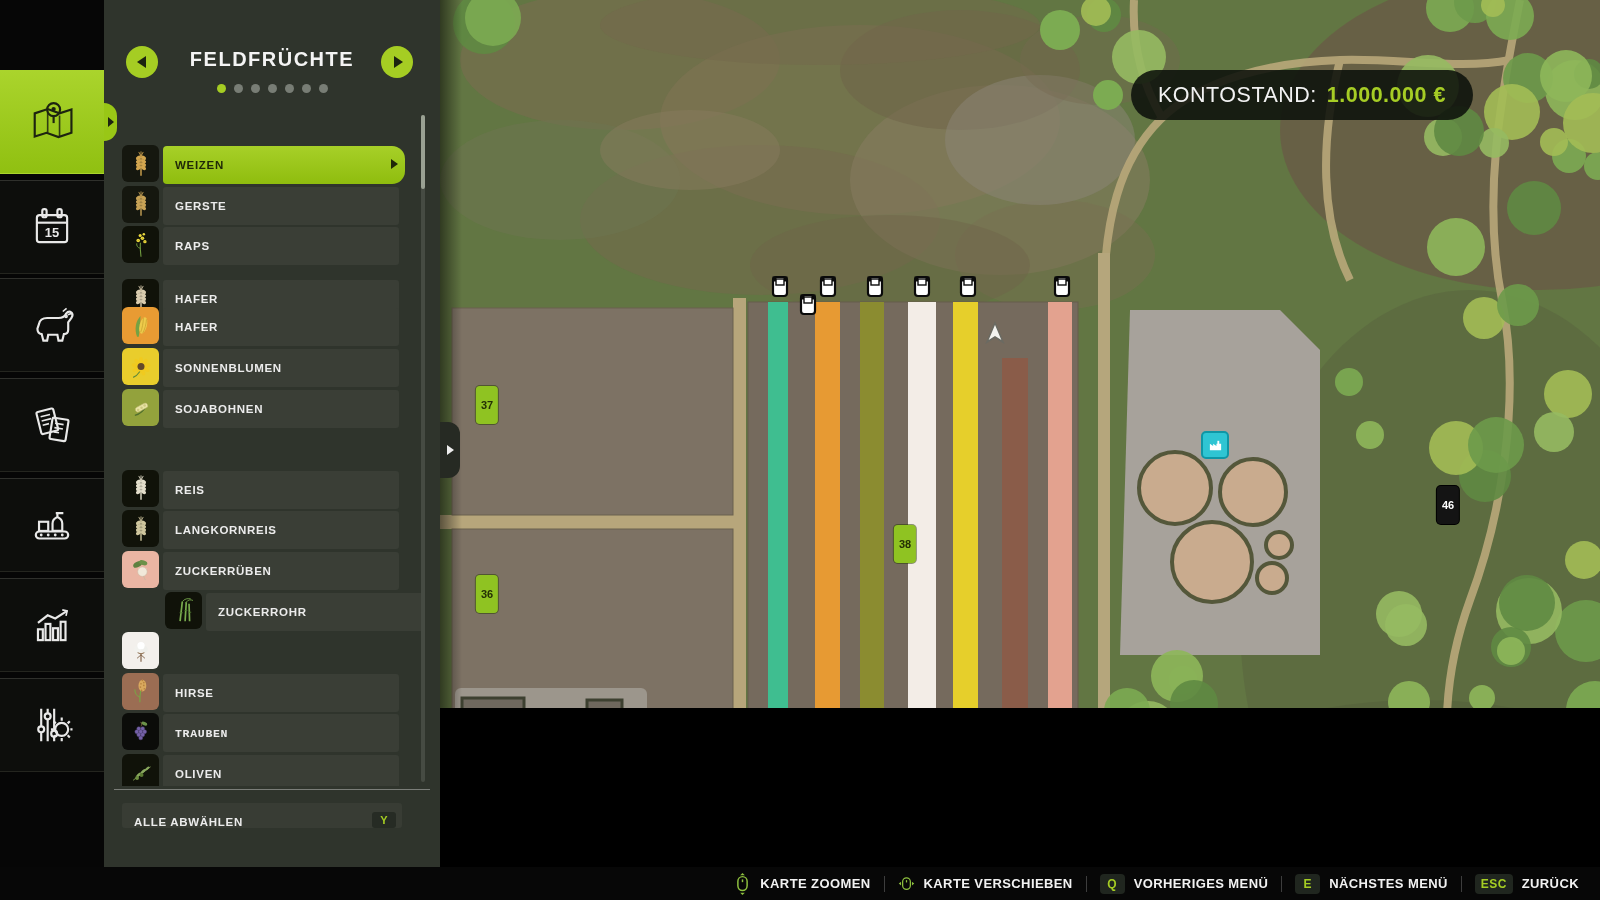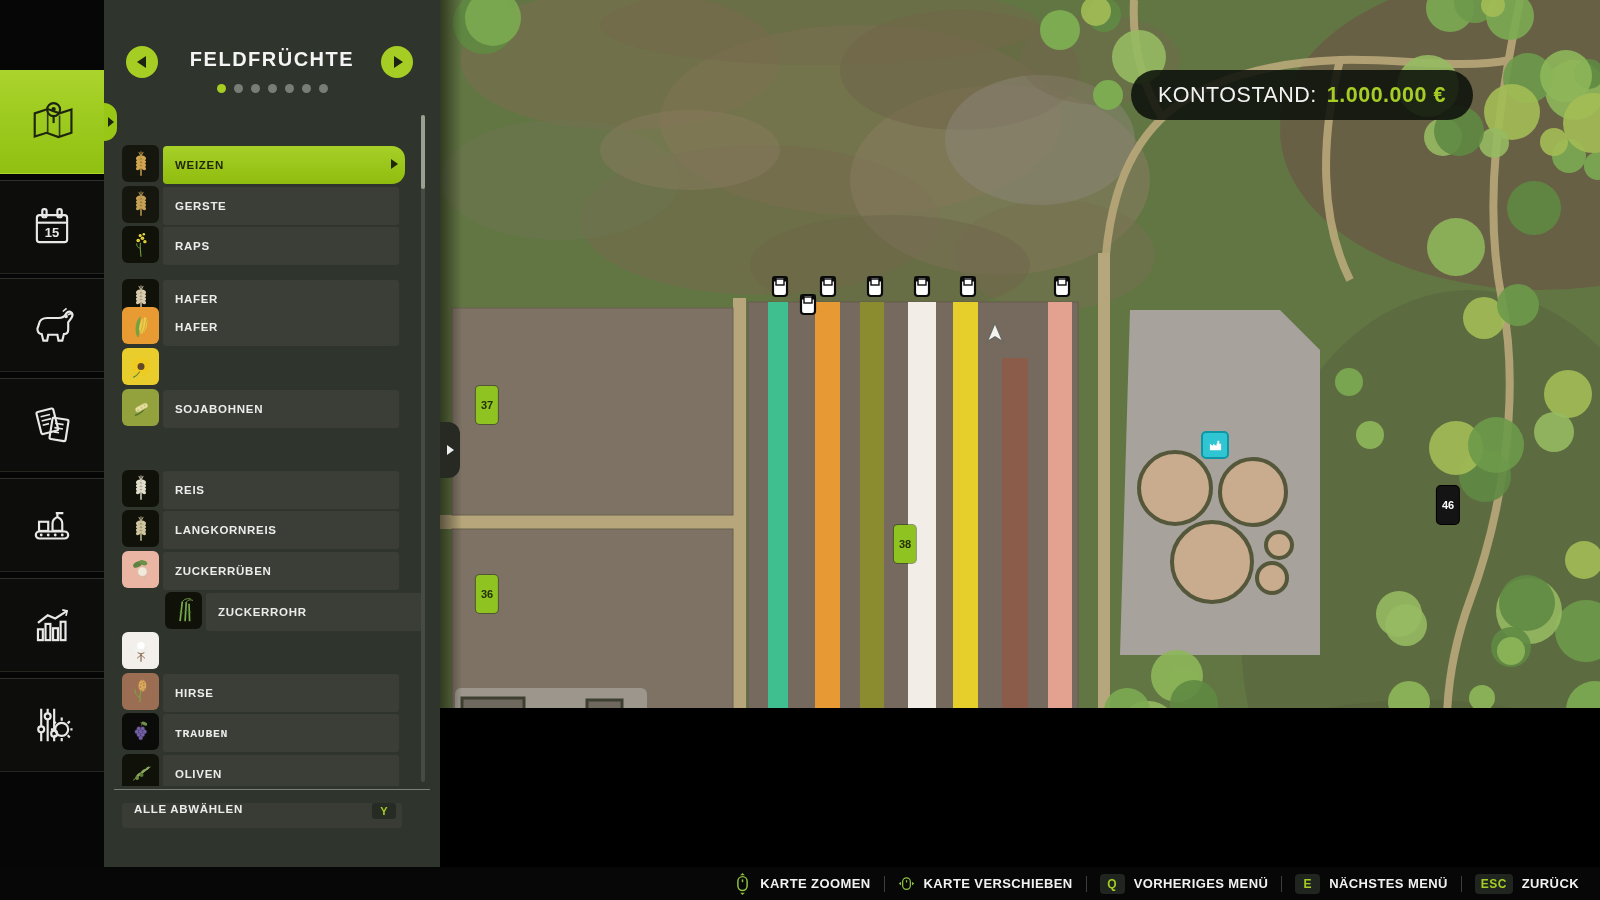--- a/index.html
+++ b/index.html
@@ -39,21 +39,21 @@
        display:flex;align-items:center;padding-left:12px;box-sizing:border-box;}
   .crop-row .lbl{font-size:11.5px;font-weight:bold;letter-spacing:.7px;color:#ececec;}
   .crop-row.selected .bar{background:linear-gradient(180deg,#a7d028,#8fbd0e);width:242px;border-radius:4px 13px 13px 4px;}
   .crop-row.selected .lbl{color:#1f2808;}
   .sel-arrow{position:absolute;right:7px;top:13px;width:0;height:0;border-left:7px solid #1f2808;
              border-top:5px solid transparent;border-bottom:5px solid transparent;}
   #scroll-track{position:absolute;left:317px;top:115px;width:4px;height:667px;background:#464b43;border-radius:2px;}
   #scroll-thumb{position:absolute;left:317px;top:115px;width:4px;height:74px;background:#9aa193;border-radius:2px;cursor:pointer;}
   #panel-divider{position:absolute;left:10px;top:789px;width:316px;height:1px;background:rgba(235,235,235,.4);}
   #deselect-row{position:absolute;left:18px;top:803px;width:280px;height:25px;background:#383c34;border-radius:3px;
-                display:flex;align-items:flex-start;justify-content:space-between;padding:0 6px 0 12px;box-sizing:border-box;cursor:pointer;}
+                display:flex;align-items:flex-end;justify-content:space-between;padding:0 6px 0 12px;box-sizing:border-box;cursor:pointer;}
   #deselect-row .lbl{font-size:11.5px;font-weight:bold;letter-spacing:.7px;color:#ececec;}
   .keycap{background:#262b24;color:#a5cd23;font-weight:bold;font-size:11px;border-radius:3px;
           min-width:12px;text-align:center;padding:2px 6px;}
 
   #collapse-tab{position:absolute;left:440px;top:422px;width:20px;height:56px;background:#262a23;
                 border-radius:0 12px 12px 0;display:flex;align-items:center;justify-content:center;z-index:25;cursor:pointer;}
   #collapse-tab i{display:block;width:0;height:0;border-left:7px solid #eee;border-top:5px solid transparent;border-bottom:5px solid transparent;}
 
   
   #map{position:absolute;left:440px;top:0;width:1160px;height:708px;overflow:hidden;background:#627643;}
@@ -544,20 +544,24 @@
               <ellipse cx="50" cy="27" rx="7" ry="13" fill="#f0ca1f" transform="rotate(160 50 48)"></ellipse>
               <ellipse cx="50" cy="27" rx="7" ry="13" fill="#f0ca1f" transform="rotate(200 50 48)"></ellipse>
               <ellipse cx="50" cy="27" rx="7" ry="13" fill="#f0ca1f" transform="rotate(240 50 48)"></ellipse>
               <ellipse cx="50" cy="27" rx="7" ry="13" fill="#f0ca1f" transform="rotate(280 50 48)"></ellipse>
               <ellipse cx="50" cy="27" rx="7" ry="13" fill="#f0ca1f" transform="rotate(320 50 48)"></ellipse>
               <circle cx="50" cy="48" r="12.5" fill="#63492a"></circle>
    <path d="M46 66 C38 78 30 84 22 87" stroke="#5f8a3c" stroke-width="4" fill="none"></path>
             </svg>
           </span>
     </div>
+    <div class="bar">
+      <span class="lbl">SONNENBLUMEN</span>
+
+    </div>
       </div>
       <div class="crop-row" style="top: 243.6px;">
         <div class="tile" style="background:#93a23c">
       <span style="display:flex">
             <svg viewBox="0 0 100 100">
               <path d="M28 80 C44 76 62 62 72 40" stroke="#4f6e2d" stroke-width="4" fill="none"></path>
    <g transform="rotate(-28 52 52)">
                 <rect x="28" y="43" width="48" height="18" rx="9" fill="#e9e4a4" stroke="#b7b267" stroke-width="2"></rect>
               </g>
    <circle cx="40" cy="61" r="4.5" fill="#cdc87f"></circle>

